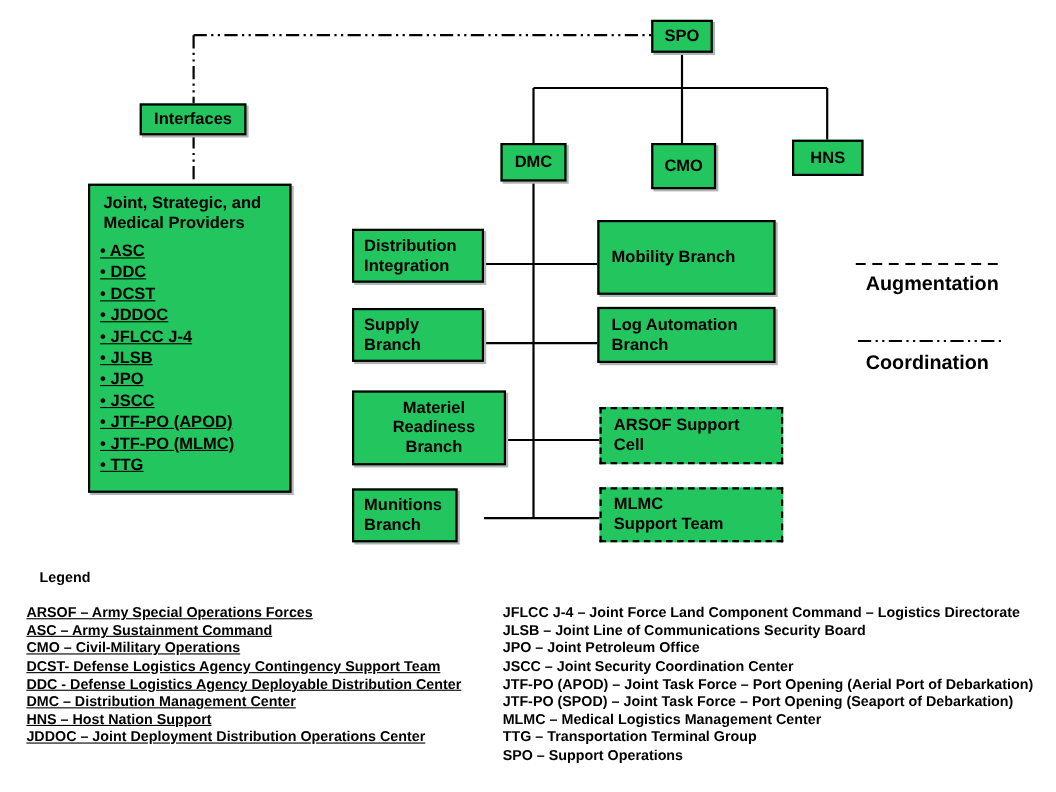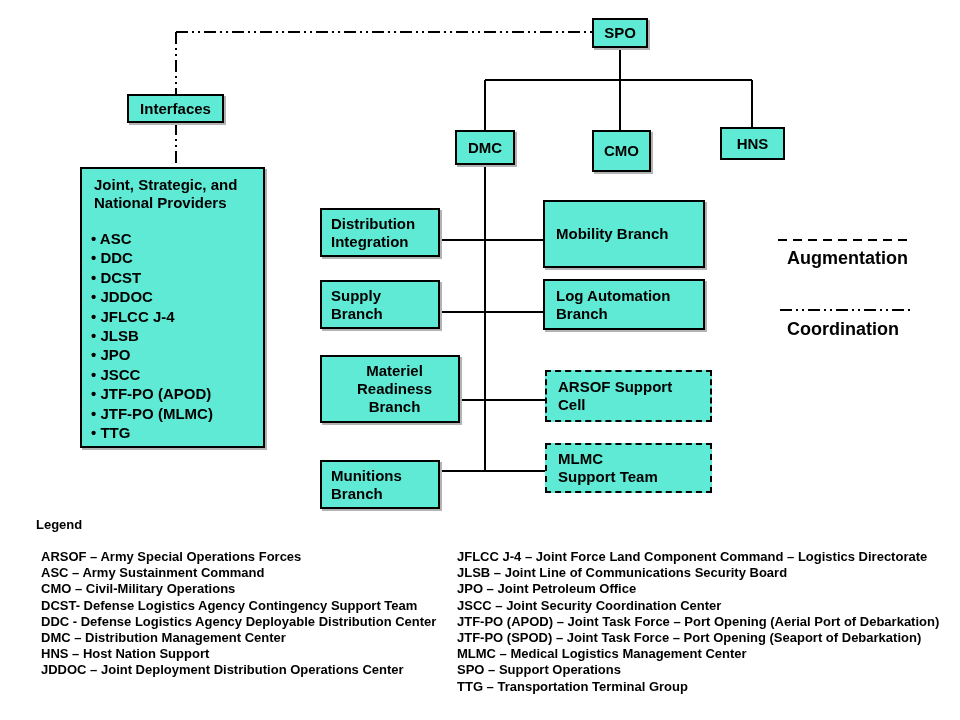--- a/index.html
+++ b/index.html
@@ -1,28 +1,28 @@
 <!DOCTYPE html>
 <html><head>
 <meta charset="utf-8">
 <style>
   html,body{margin:0;padding:0;background:#ffffff;}
   .canvas{position:relative;width:960px;height:720px;background:#ffffff;overflow:hidden;
           font-family:"Liberation Sans","DejaVu Sans",sans-serif;color:#000;}
   svg.lines{position:absolute;left:0;top:0;}
-  .box{position:absolute;border:2px solid #000;background:#5eead4;box-sizing:border-box;
+  .box{position:absolute;border:2px solid #000;background:#22c55e;box-sizing:border-box;
        font-weight:bold;font-size:15px;line-height:18px;}
   .shadow{box-shadow:2px 2px 0 #b3b3b3;}
   .center{display:flex;align-items:center;justify-content:center;}
   .ml{display:flex;flex-direction:column;justify-content:center;padding-left:9px;}
   .pl12{padding-left:11px;}
   .dashedbox{border-style:dashed;}
   .providers{padding:7px 0 0 12px;}
   .ptitle div{line-height:18px;}
-  .plist{margin-top:17px;margin-left:-3px;}
+  .plist{margin-top:7px;margin-left:-3px;text-decoration:underline;}
   .plist div{line-height:19.4px;}
   .keylabel{position:absolute;font-weight:bold;font-size:18px;white-space:nowrap;}
   .legend-title{position:absolute;font-weight:bold;font-size:13px;}
   .legend-col{position:absolute;white-space:nowrap;}
   .lrow{font-weight:bold;font-size:13px;line-height:16.2px;}
 </style>
 </head>
 <body>
 
 <div class="canvas">
@@ -63,21 +63,21 @@
     <span>CMO</span>
   </div>
 
   <div class="box center" style="left:720px;top:127px;width:65px;height:33px;">
     <span>HNS</span>
   </div>
 
   <div class="box providers shadow" style="left:80px;top:167px;width:185px;height:281px;">
     <div class="ptitle">
       <div>Joint, Strategic, and</div>
-      <div>National Providers</div>
+      <div>Medical Providers</div>
     </div>
     <div class="plist">
       <div>• ASC</div>
       <div>• DDC</div>
       <div>• DCST</div>
       <div>• JDDOC</div>
       <div>• JFLCC J-4</div>
       <div>• JLSB</div>
       <div>• JPO</div>
       <div>• JSCC</div>
@@ -93,21 +93,21 @@
   </div>
   <div class="box ml shadow" style="left:320px;top:280px;width:120px;height:49px;">
     <div>Supply</div>
     <div>Branch</div>
   </div>
   <div class="box ml shadow" style="left:320px;top:355px;width:140px;height:68px;text-align:center;">
     <div>Materiel</div>
     <div>Readiness</div>
     <div>Branch</div>
   </div>
-  <div class="box ml shadow" style="left:320px;top:460px;width:120px;height:49px;">
+  <div class="box ml shadow" style="left:320px;top:444px;width:96px;height:49px;">
     <div>Munitions</div>
     <div>Branch</div>
   </div>
 
   <div class="box ml pl12 shadow" style="left:543px;top:200px;width:162px;height:68px;">
     <div>Mobility Branch</div>
   </div>
   <div class="box ml pl12 shadow" style="left:543px;top:279px;width:162px;height:51px;">
     <div>Log Automation</div>
     <div>Branch</div>
@@ -119,36 +119,36 @@
   <div class="box ml pl12 dashedbox" style="left:545px;top:443px;width:167px;height:50px;">
     <div>MLMC</div>
     <div>Support Team</div>
   </div>
 
   <div class="keylabel" style="left:787px;top:248px;">Augmentation</div>
   <div class="keylabel" style="left:787px;top:319px;">Coordination</div>
 
   <div class="legend-title" style="left:36px;top:517px;">Legend</div>
 
-  <div class="legend-col" style="left:41px;top:549px;">
+  <div class="legend-col" style="left:24px;top:549px;text-decoration:underline;">
     <div class="lrow">ARSOF – Army Special Operations Forces</div>
     <div class="lrow">ASC – Army Sustainment Command</div>
     <div class="lrow">CMO – Civil-Military Operations</div>
     <div class="lrow">DCST- Defense Logistics Agency Contingency Support Team</div>
     <div class="lrow">DDC - Defense Logistics Agency Deployable Distribution Center</div>
     <div class="lrow">DMC – Distribution Management Center</div>
     <div class="lrow">HNS – Host Nation Support</div>
     <div class="lrow">JDDOC – Joint Deployment Distribution Operations Center</div>
   </div>
 
   <div class="legend-col" style="left:457px;top:549px;">
     <div class="lrow">JFLCC J-4 – Joint Force Land Component Command – Logistics Directorate</div>
     <div class="lrow">JLSB – Joint Line of Communications Security Board</div>
     <div class="lrow">JPO – Joint Petroleum Office</div>
     <div class="lrow">JSCC – Joint Security Coordination Center</div>
     <div class="lrow">JTF-PO (APOD) – Joint Task Force – Port Opening (Aerial Port of Debarkation)</div>
     <div class="lrow">JTF-PO (SPOD) – Joint Task Force – Port Opening (Seaport of Debarkation)</div>
     <div class="lrow">MLMC – Medical Logistics Management Center</div>
+    <div class="lrow">TTG – Transportation Terminal Group</div>
     <div class="lrow">SPO – Support Operations</div>
-    <div class="lrow">TTG – Transportation Terminal Group</div>
   </div>
 
 </div>
 
 </body></html>

